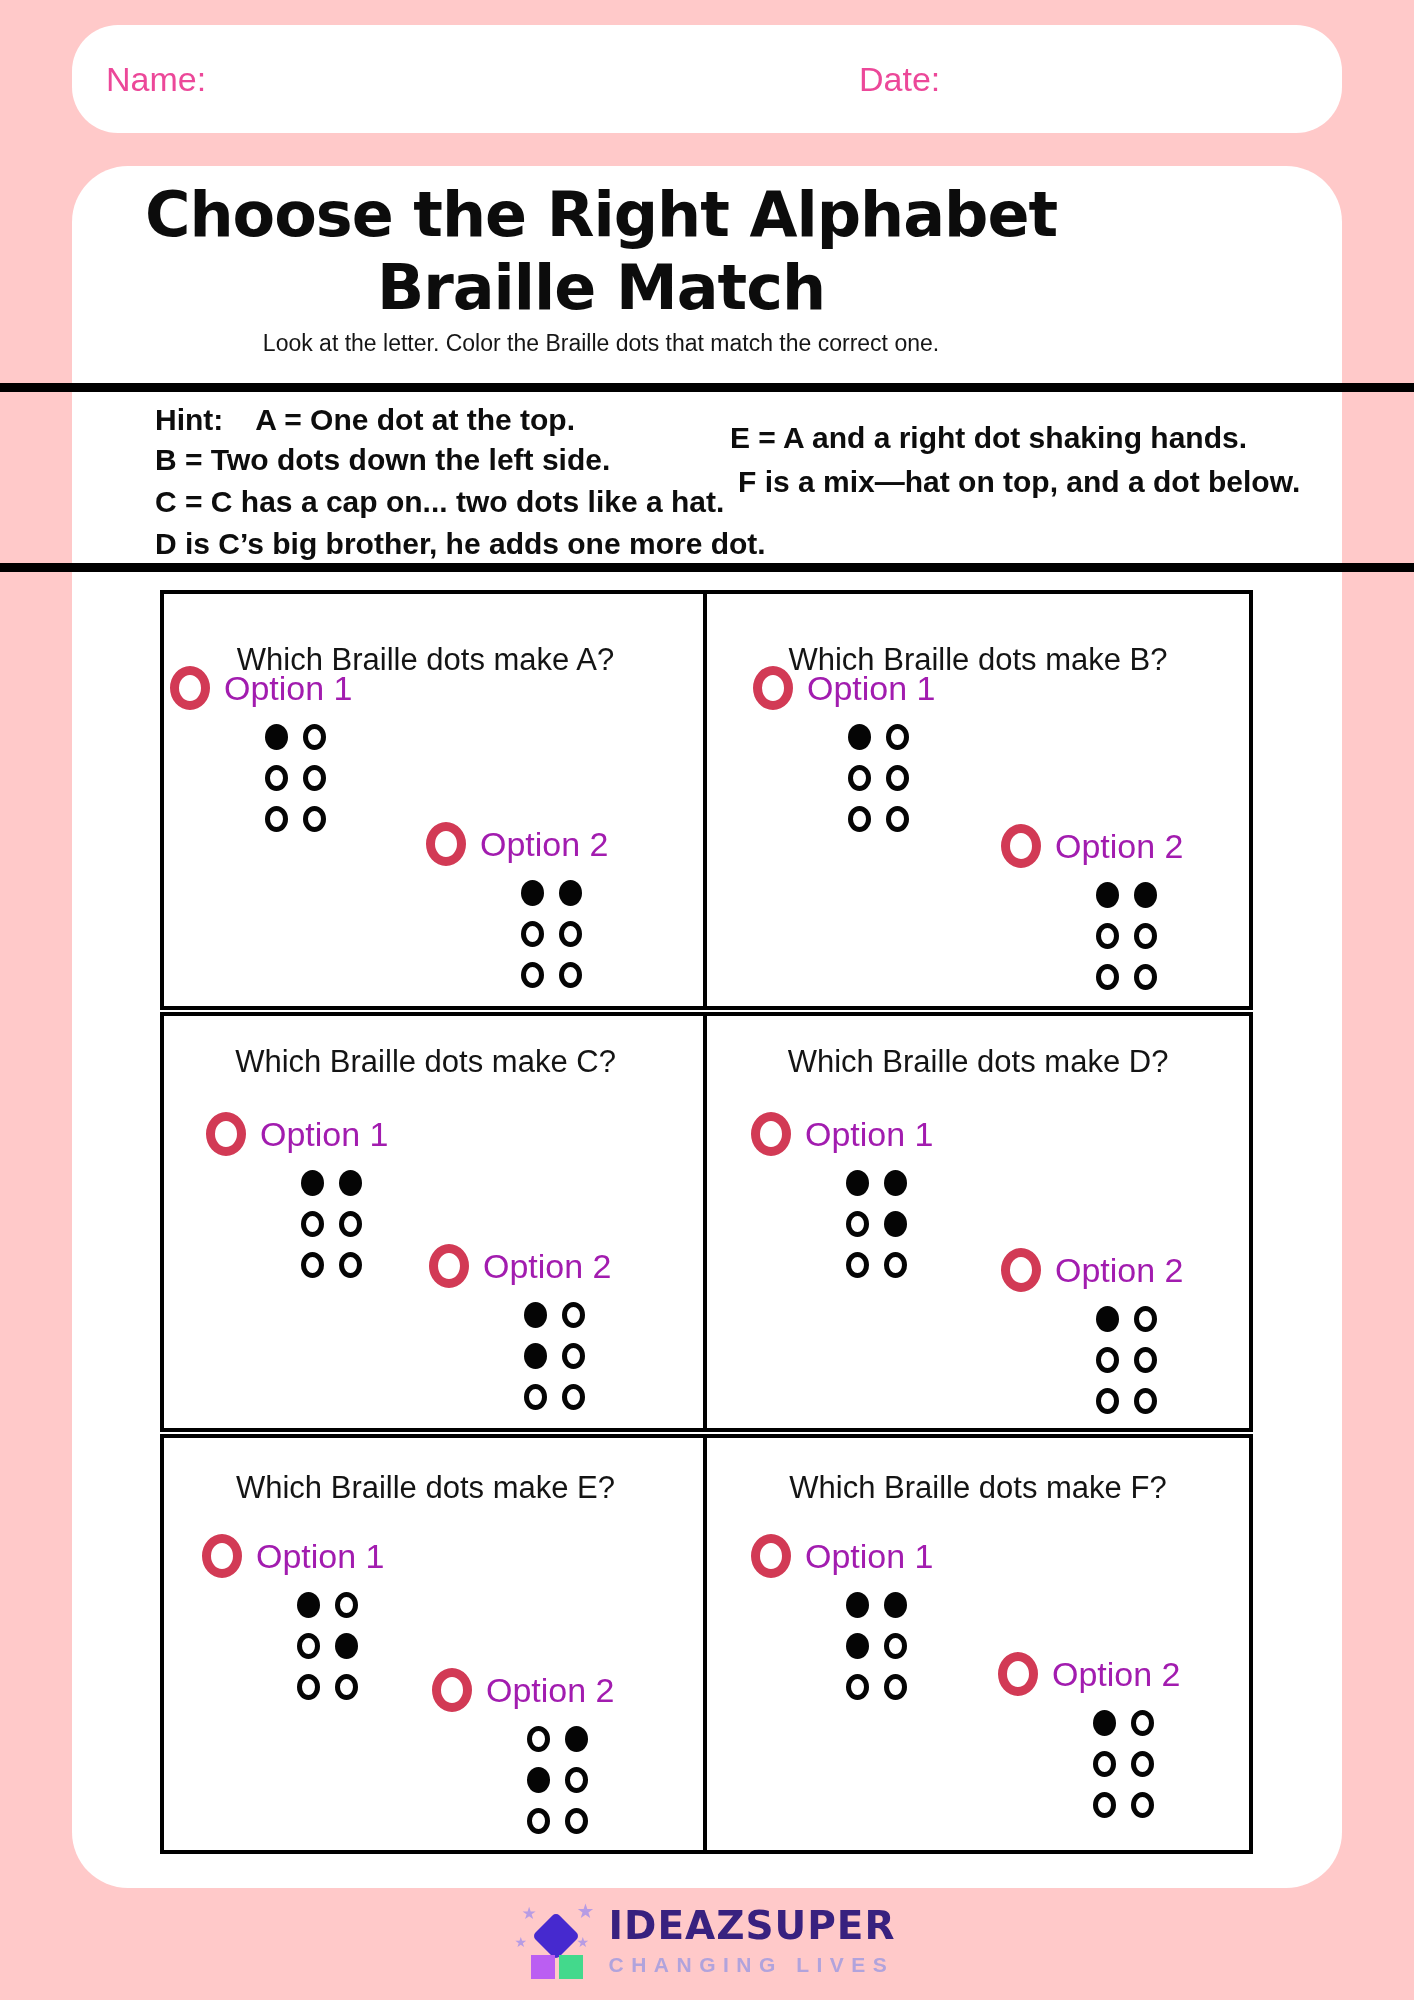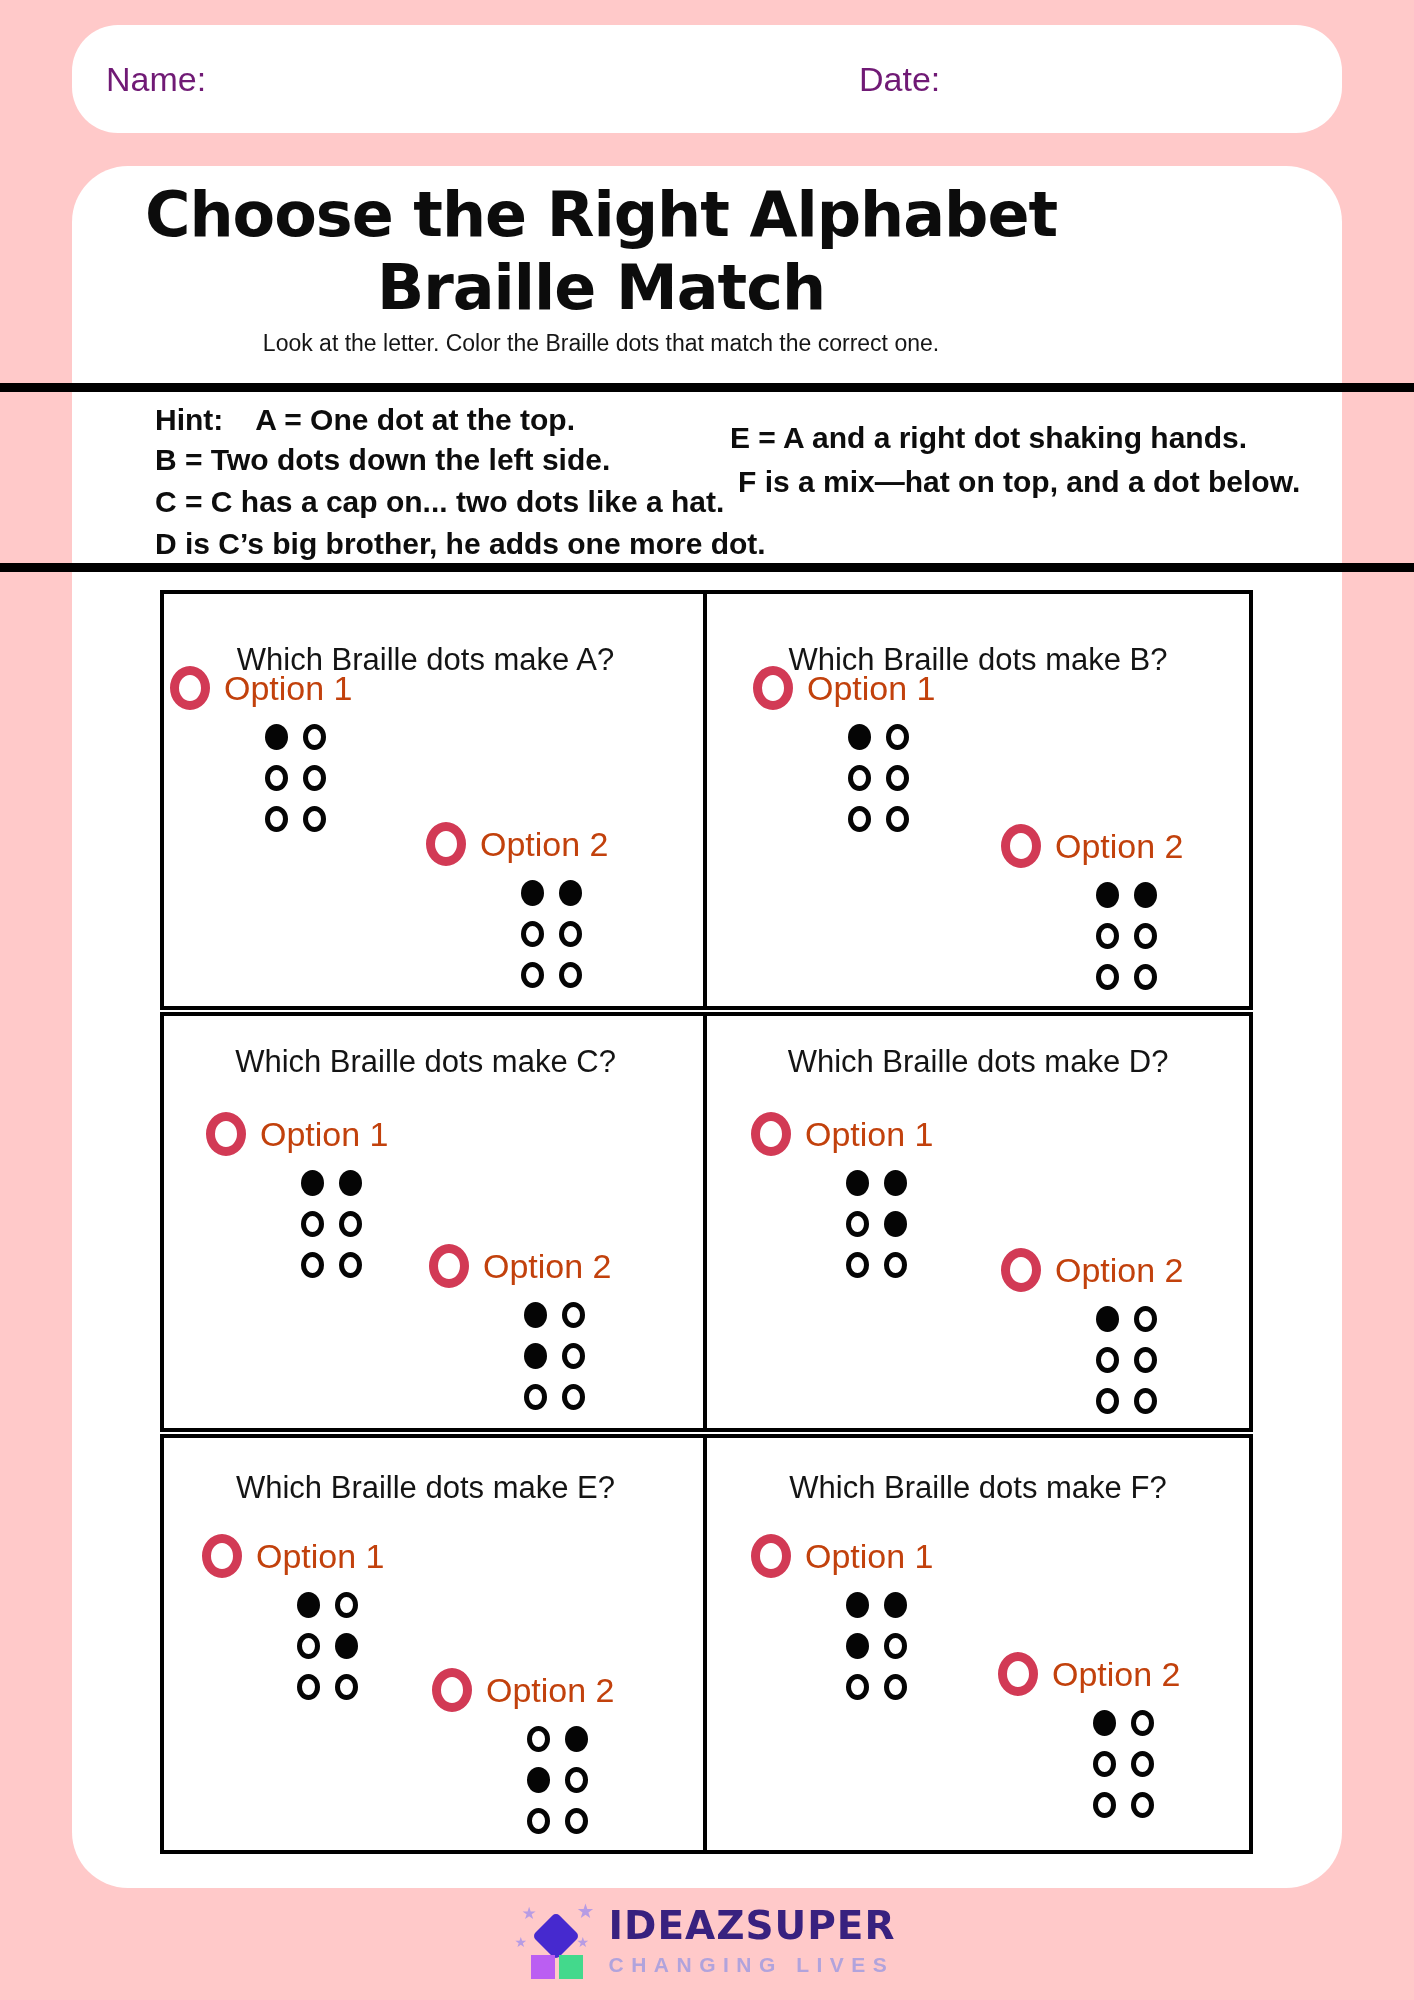--- a/index.html
+++ b/index.html
@@ -3,21 +3,21 @@
 <meta charset="utf-8">
 <style>
   html,body{margin:0;padding:0;}
   body{width:1414px;height:2000px;font-family:"Liberation Sans",sans-serif;}
   .page{position:relative;width:1414px;height:2000px;background:var(--page_pink,#ffc9c9);overflow:hidden;}
 
   
   .name-card{position:absolute;left:72px;top:25px;width:1270px;height:108px;
     background:var(--card_white,#fff);border-radius:46px;}
   .name-card .field-label{position:absolute;top:0;height:108px;display:flex;align-items:center;
-    font-size:34px;color:#701a75;}
+    font-size:34px;color:#ec4899;}
   .name-label{left:34px;}
   .date-label{left:787px;}
 
   
   .main-card{position:absolute;left:72px;top:166px;width:1270px;height:1722px;
     background:var(--card_white,#fff);border-radius:56px;}
 
   
   .title-block{position:absolute;left:0;top:178px;width:1202px;text-align:center;z-index:3;}
   .title-line{font-family:"DejaVu Sans","Liberation Sans",sans-serif;font-weight:800;
@@ -49,21 +49,21 @@
   .cell + .cell{border-left:4px solid var(--line_black,#000);}
   .prompt{position:absolute;left:0;width:100%;text-align:center;font-size:31px;color:#141414;}
   .r1 .prompt{top:48px;}
   .r2 .prompt{top:28px;}
   .r3 .prompt{top:32px;}
 
   .option{position:absolute;}
   .option-head{display:flex;align-items:center;}
   .ring{width:40px;height:44px;box-sizing:border-box;border:9px solid var(--radio_red,#d23a55);
     border-radius:50%;background:#fff;flex:0 0 auto;}
-  .option-label{margin-left:14px;font-size:34px;color:#c2410c;white-space:nowrap;}
+  .option-label{margin-left:14px;font-size:34px;color:#a21caf;white-space:nowrap;}
   .braille{margin:14px 0 0 95px;width:fit-content;}
   .b-row{display:flex;gap:15px;margin-bottom:15px;}
   .dot{width:23px;height:26px;border-radius:50%;box-sizing:border-box;}
   .dot.filled{background:#050505;}
   .dot.empty{border:5px solid #050505;background:#fff;}
 
   
   .c0 .opt1{left:6px;top:72px;}   .c0 .opt2{left:262px;top:228px;}
   .c1 .opt1{left:46px;top:72px;}  .c1 .opt2{left:294px;top:230px;}
   .c2 .opt1{left:42px;top:96px;}  .c2 .opt2{left:265px;top:228px;}

